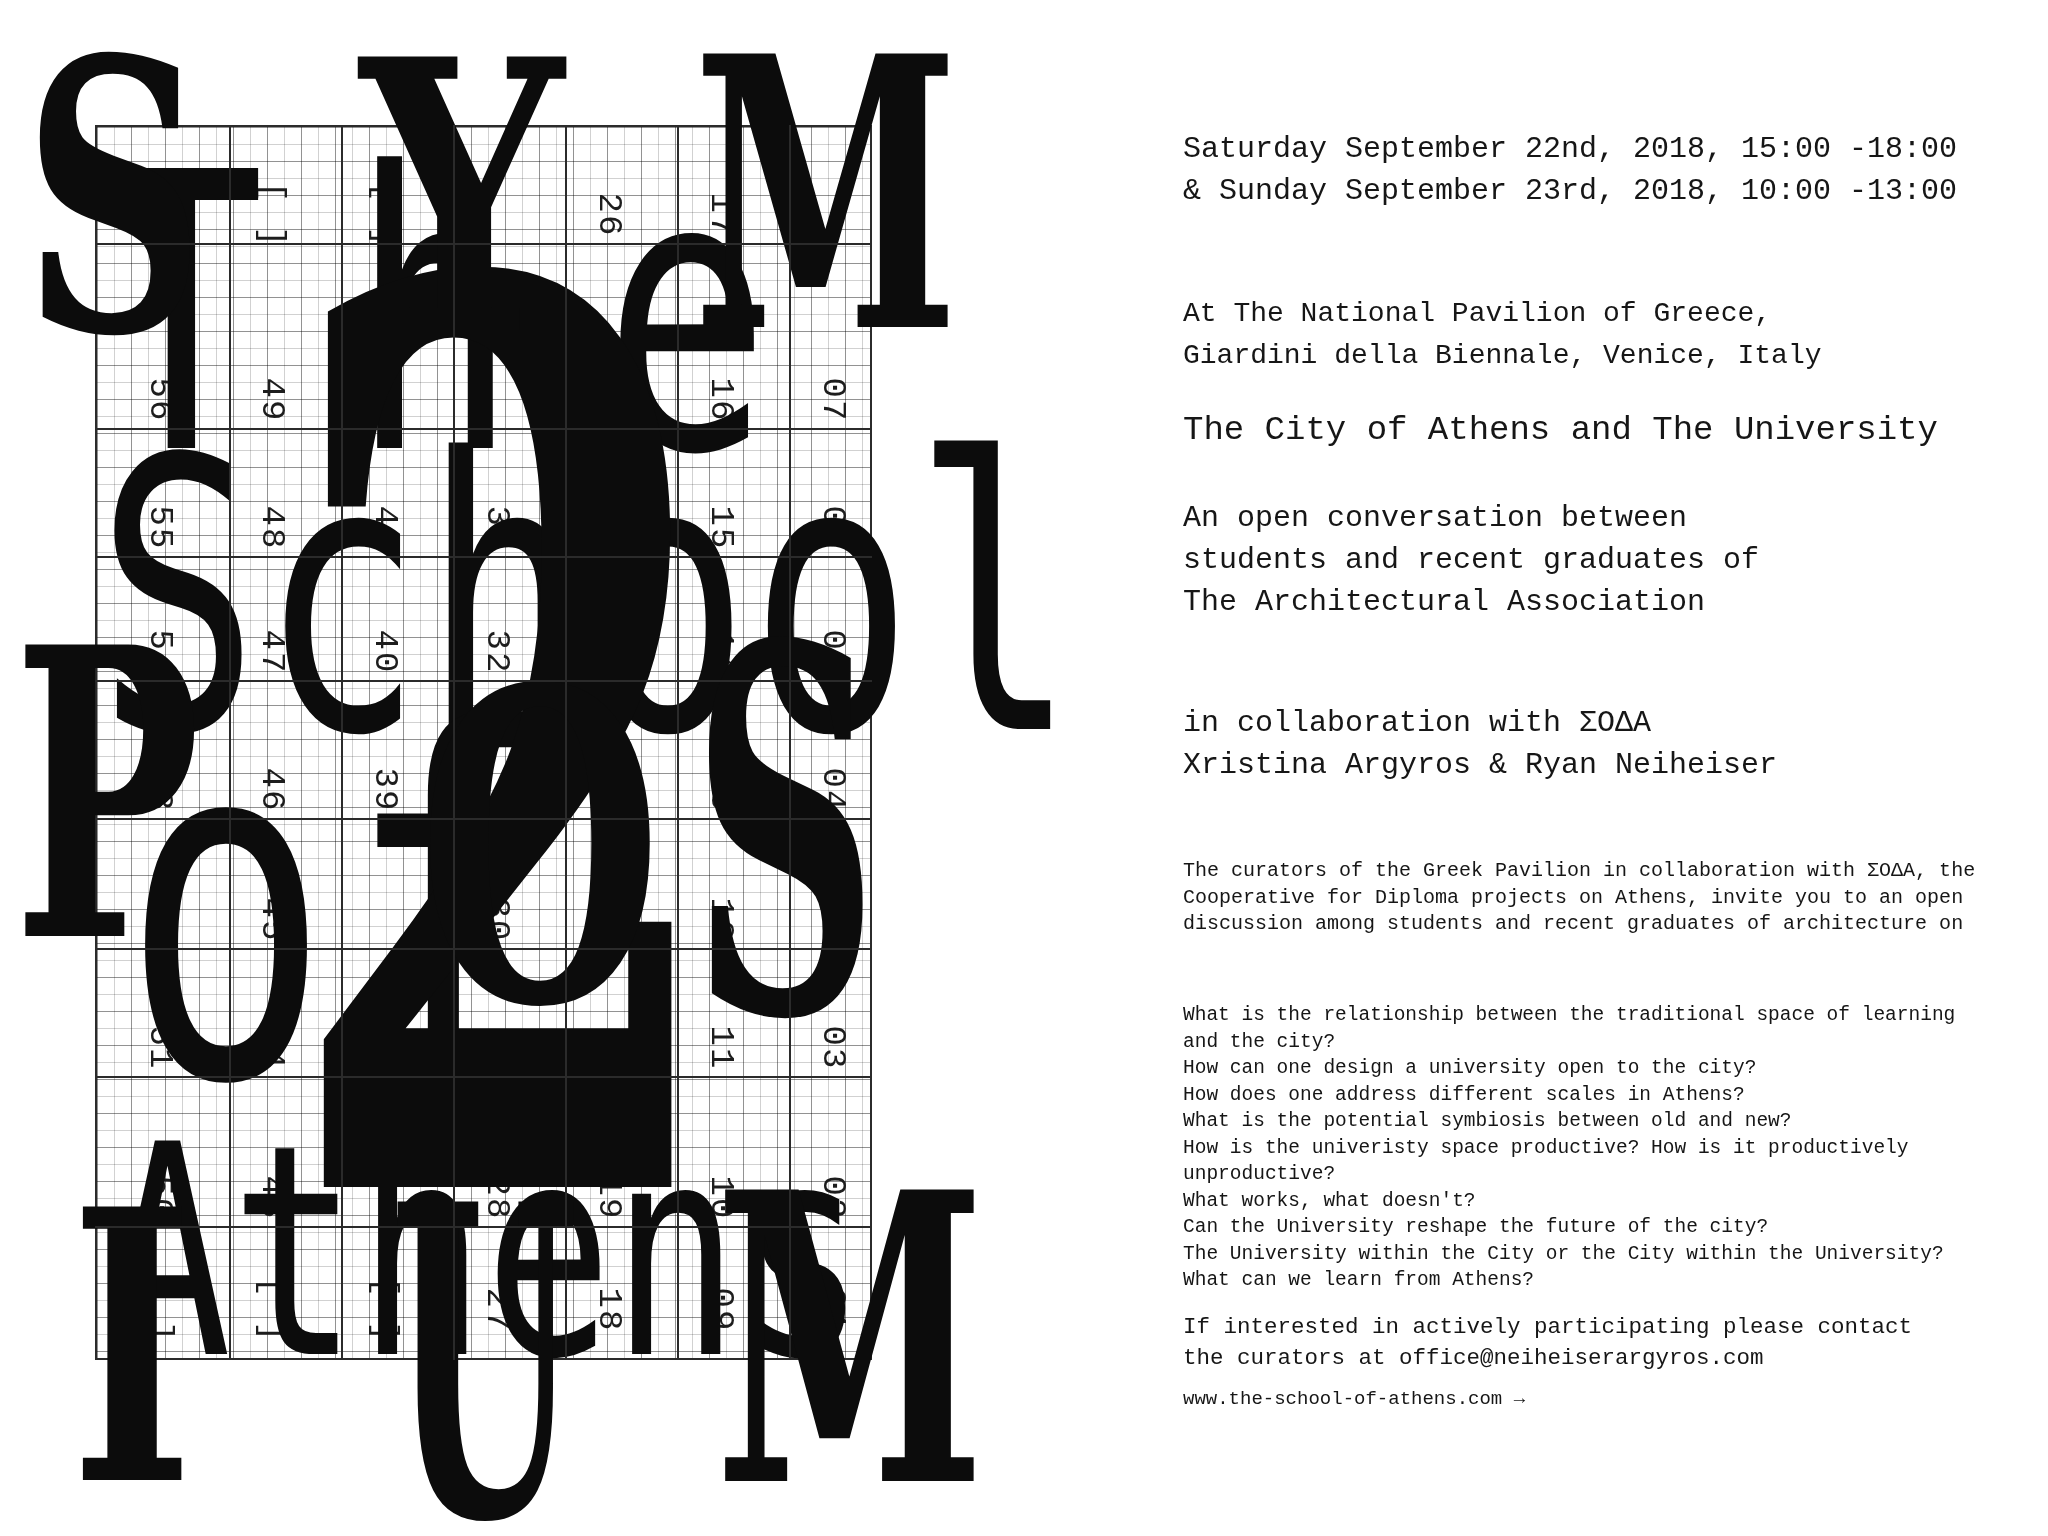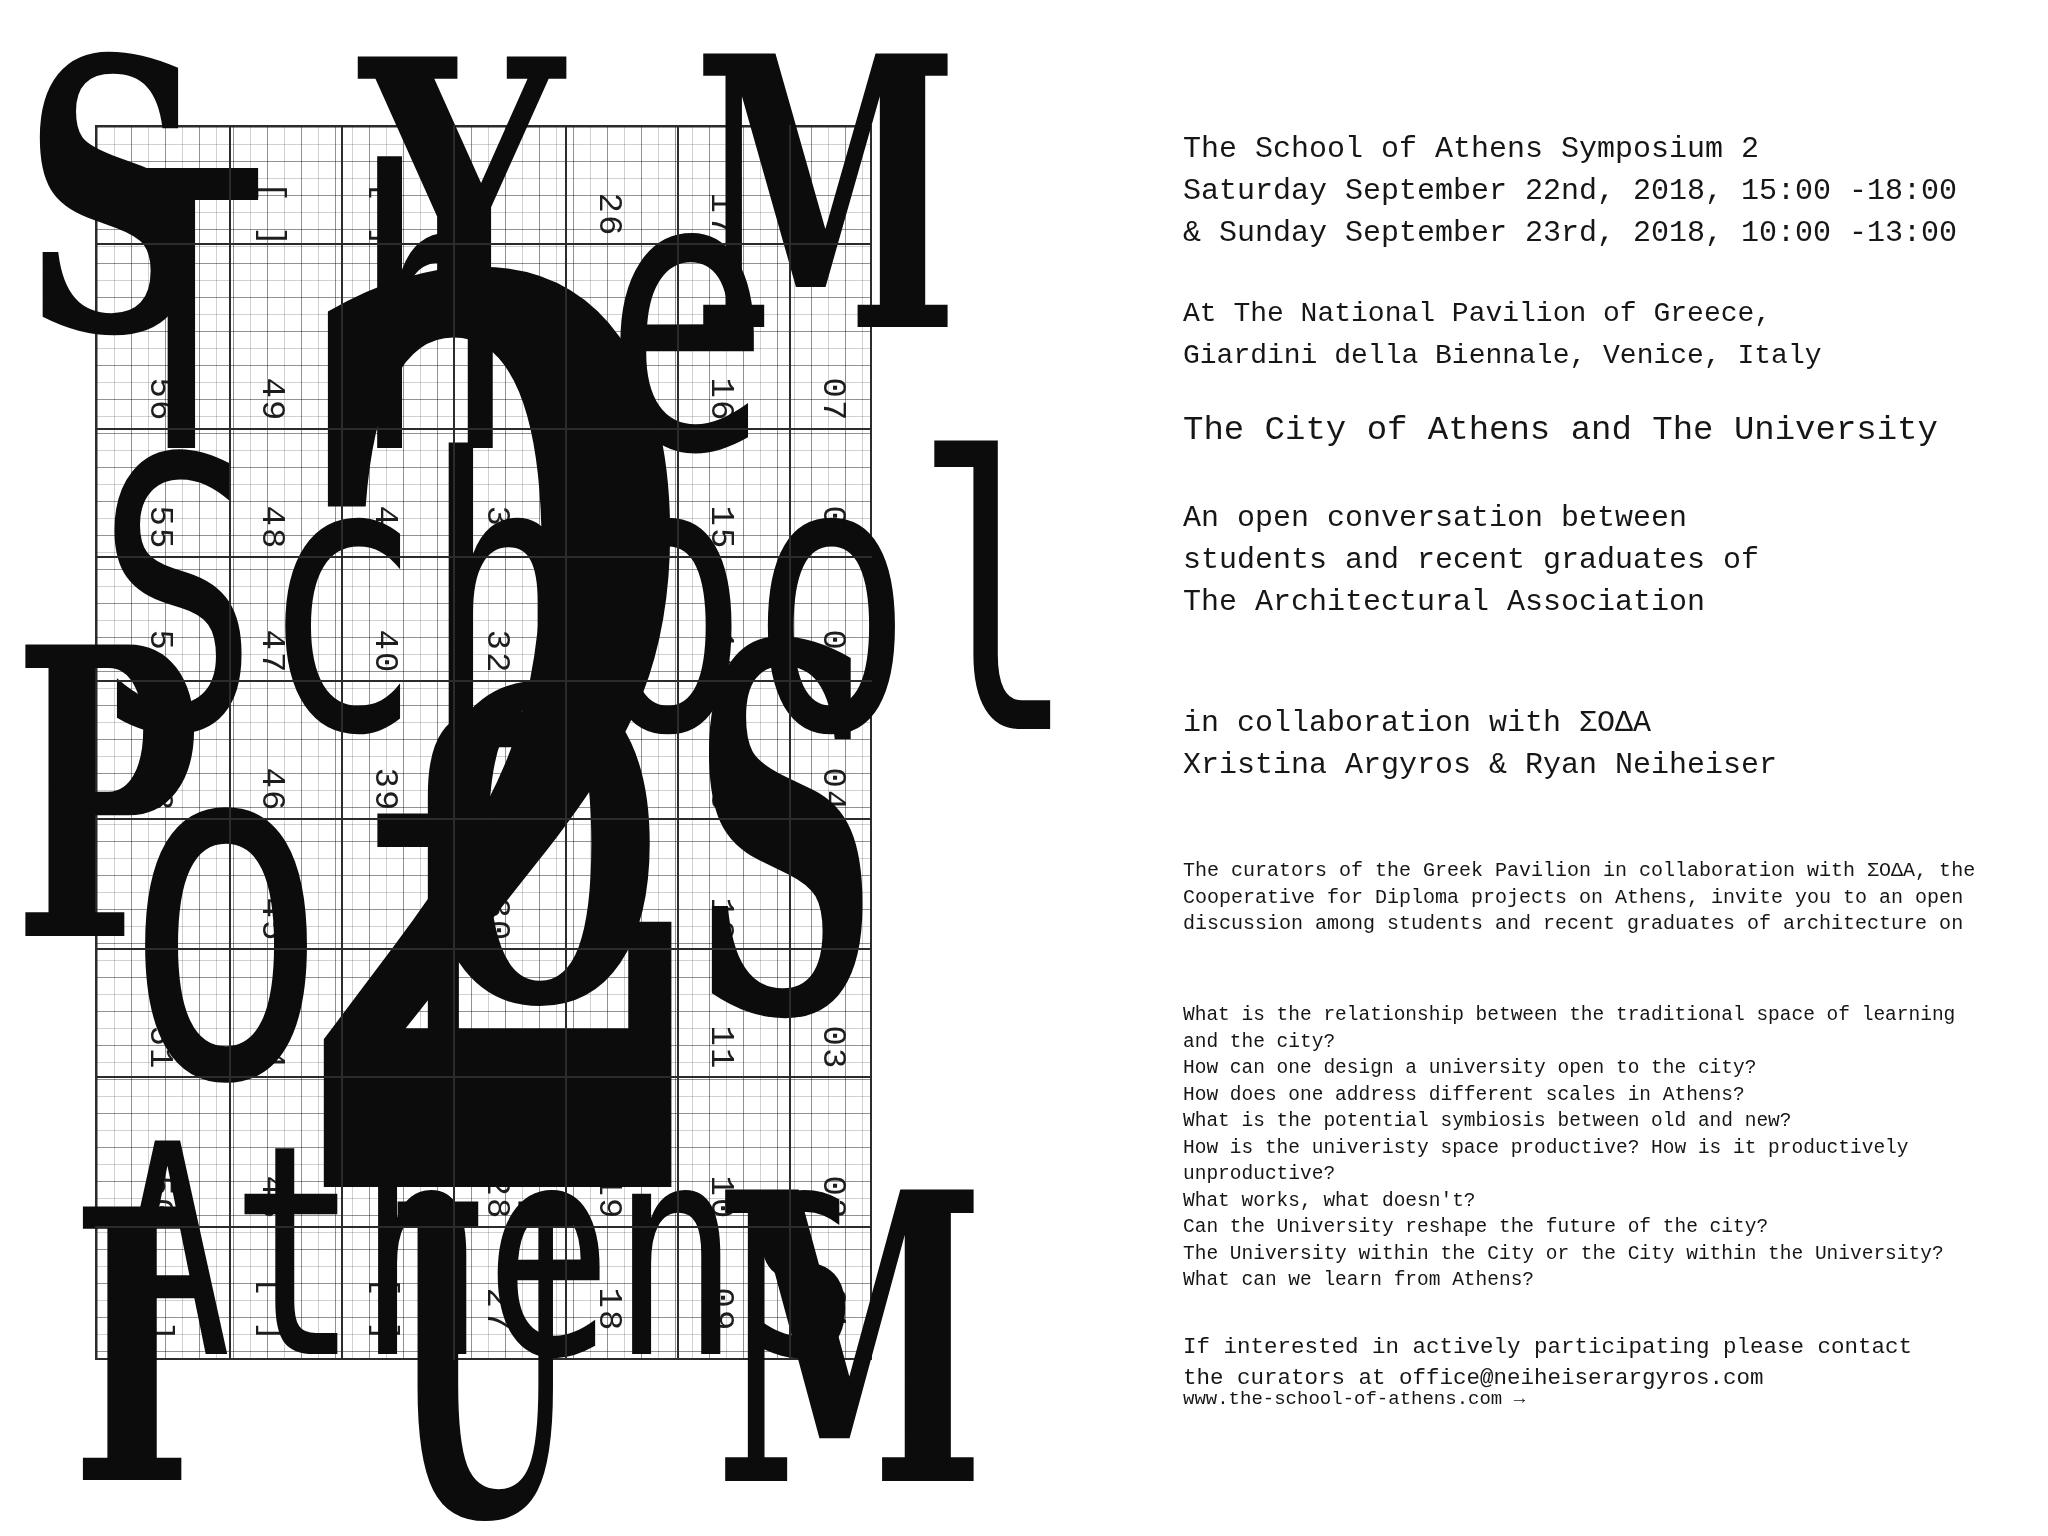--- a/index.html
+++ b/index.html
@@ -99,28 +99,28 @@
       <div class="bl-pos" style="left: 462px; top: 11px;"><span class="bl-glyph" style="font-size: 375px; transform: scaleX(0.76);">Y</span></div>
       <div class="bl-pos" style="left: 826px; top: 8px;"><span class="bl-glyph" style="font-size: 375px; transform: scaleX(0.64);">M</span></div>
       <div class="bl-pos" style="left: 107px; top: 595px;"><span class="bl-glyph" style="font-size: 400px; transform: scaleX(0.62);">P</span></div>
       <div class="bl-pos" style="left: 540px; top: 634px;"><span class="bl-glyph" style="font-size: 430px; transform: scaleX(0.65);">O</span></div>
       <div class="bl-pos" style="left: 785px; top: 581px;"><span class="bl-glyph" style="font-size: 505px; transform: scaleX(0.51);">S</span></div>
       <div class="bl-pos" style="left: 132px; top: 1161px;"><span class="bl-glyph" style="font-size: 375px; transform: scaleX(0.7);">I</span></div>
       <div class="bl-pos" style="left: 484px; top: 1149px;"><span class="bl-glyph" style="font-size: 430px; transform: scaleX(0.5);">U</span></div>
       <div class="bl-pos" style="left: 850px; top: 1140px;"><span class="bl-glyph" style="font-size: 400px; transform: scaleX(0.61);">M</span></div>
     </div>
   <div id="text-column">
-      <div class="tblock" style="top: 128px; font-size: 30px; line-height: 42px;"><div>The School of Athens Symposium 2</div><div>Saturday September 22nd, 2018, 15:00 -18:00</div><div>&amp; Sunday September 23rd, 2018, 10:00 -13:00</div></div>
+      <div class="tblock" style="top: 128px; font-size: 30px; line-height: 42px;"><div>Saturday September 22nd, 2018, 15:00 -18:00</div><div>&amp; Sunday September 23rd, 2018, 10:00 -13:00</div></div>
       <div class="tblock" style="top: 293px; font-size: 28px; line-height: 42px;"><div>At The National Pavilion of Greece,</div><div>Giardini della Biennale, Venice, Italy</div></div>
       <div class="tblock" style="top: 407px; font-size: 34px; line-height: 46px;"><div>The City of Athens and The University</div></div>
       <div class="tblock" style="top: 497px; font-size: 30px; line-height: 42px;"><div>An open conversation between</div><div>students and recent graduates of</div><div>The Architectural Association</div></div>
       <div class="tblock" style="top: 702px; font-size: 30px; line-height: 42px;"><div>in collaboration with ΣΟΔΑ</div><div>Xristina Argyros &amp; Ryan Neiheiser</div></div>
       <div class="tblock" style="top: 858px; font-size: 20px; line-height: 26.5px;"><div>The curators of the Greek Pavilion in collaboration with ΣΟΔΑ, the</div><div>Cooperative for Diploma projects on Athens, invite you to an open</div><div>discussion among students and recent graduates of architecture on</div></div>
       <div class="tblock" style="top: 1002px; font-size: 19.5px; line-height: 26.5px;"><div>What is the relationship between the traditional space of learning</div><div>and the city?</div><div>How can one design a university open to the city?</div><div>How does one address different scales in Athens?</div><div>What is the potential symbiosis between old and new?</div><div>How is the univeristy space productive? How is it productively</div><div>unproductive?</div><div>What works, what doesn't?</div><div>Can the University reshape the future of the city?</div><div>The University within the City or the City within the University?</div><div>What can we learn from Athens?</div></div>
-      <div class="tblock" style="top: 1312px; font-size: 22.5px; line-height: 31px; margin-top: 20px;"><div>If interested in actively participating please contact</div><div>the curators at office@neiheiserargyros.com</div></div>
+      <div class="tblock" style="top: 1312px; font-size: 22.5px; line-height: 31px;"><div>If interested in actively participating please contact</div><div>the curators at office@neiheiserargyros.com</div></div>
       <div class="tblock" style="top: 1386px; font-size: 19px; line-height: 26px;"><div>www.the-school-of-athens.com →</div></div>
     </div>
 <div class="gline-v" style="left: 229px;"></div>
     <div class="gline-v" style="left: 341px;"></div>
     <div class="gline-v" style="left: 453px;"></div>
     <div class="gline-v" style="left: 565px;"></div>
     <div class="gline-v" style="left: 677px;"></div>
     <div class="gline-v" style="left: 789px;"></div>
     <div class="gline-h" style="top: 243px;"></div>
     <div class="gline-h" style="top: 428px;"></div>

